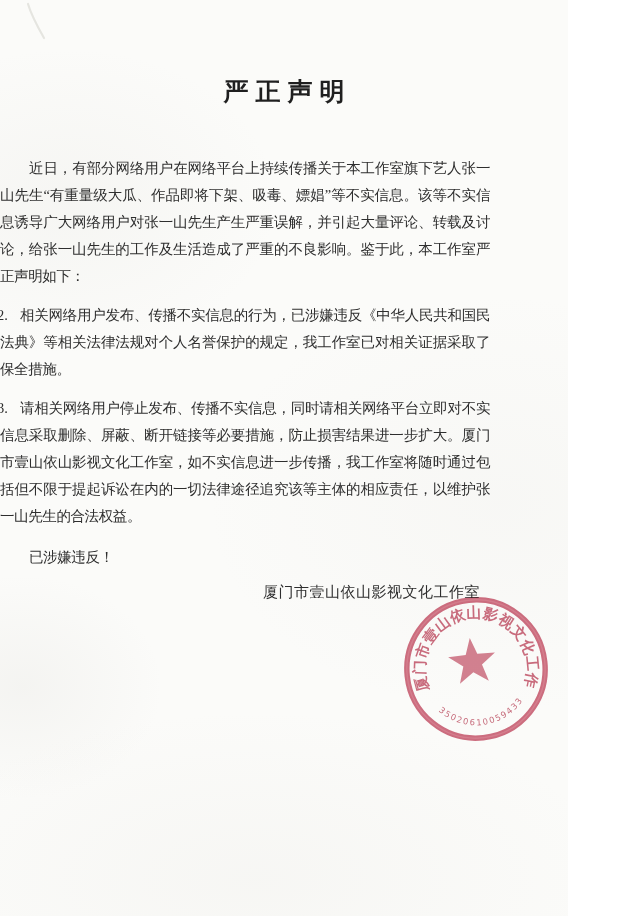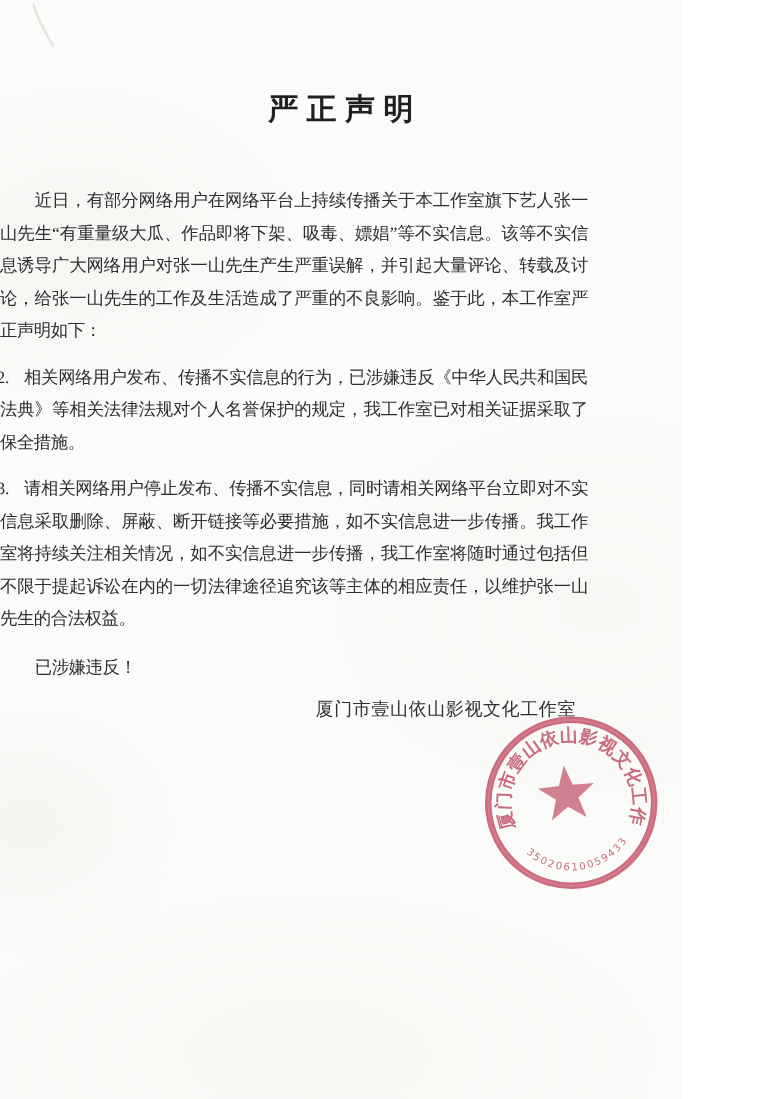--- a/index.html
+++ b/index.html
@@ -99,21 +99,21 @@
 
   <div class="title">严正声明</div>
 
   <div class="content">
 
     <div class="para">近日，有部分网络用户在网络平台上持续传播关于本工作室旗下艺人张一山先生“有重量级大瓜、作品即将下架、吸毒、嫖娼”等不实信息。该等不实信息诱导广大网络用户对张一山先生产生严重误解，并引起大量评论、转载及讨论，给张一山先生的工作及生活造成了严重的不良影响。鉴于此，本工作室严正声明如下：</div>
 
 
     <div class="item item-2"><span class="num">2.</span><span>相关网络用户发布、传播不实信息的行为，已涉嫌违反《中华人民共和国民法典》等相关法律法规对个人名誉保护的规定，我工作室已对相关证据采取了保全措施。</span></div>
 
-    <div class="item item-3"><span class="num">3.</span><span>请相关网络用户停止发布、传播不实信息，同时请相关网络平台立即对不实信息采取删除、屏蔽、断开链接等必要措施，如不实信息进一步传播。我工作室将持续关注相关情况，如不实信息进一步传播，我工作室将随时通过包括但不限于提起诉讼在内的一切法律途径追究该等主体的相应责任，以维护张一山先生的合法权益。</span></div>
+    <div class="item item-3"><span class="num">3.</span><span>请相关网络用户停止发布、传播不实信息，同时请相关网络平台立即对不实信息采取删除、屏蔽、断开链接等必要措施，防止损害结果进一步扩大。厦门市壹山依山影视文化工作室，如不实信息进一步传播，我工作室将随时通过包括但不限于提起诉讼在内的一切法律途径追究该等主体的相应责任，以维护张一山先生的合法权益。</span></div>
 
     <div class="closing">已涉嫌违反！</div>
 
     <div class="signature">厦门市壹山依山影视文化工作室</div>
 
 
   </div>
 
   <svg class="seal" viewBox="0 0 160 160">
     <defs>

